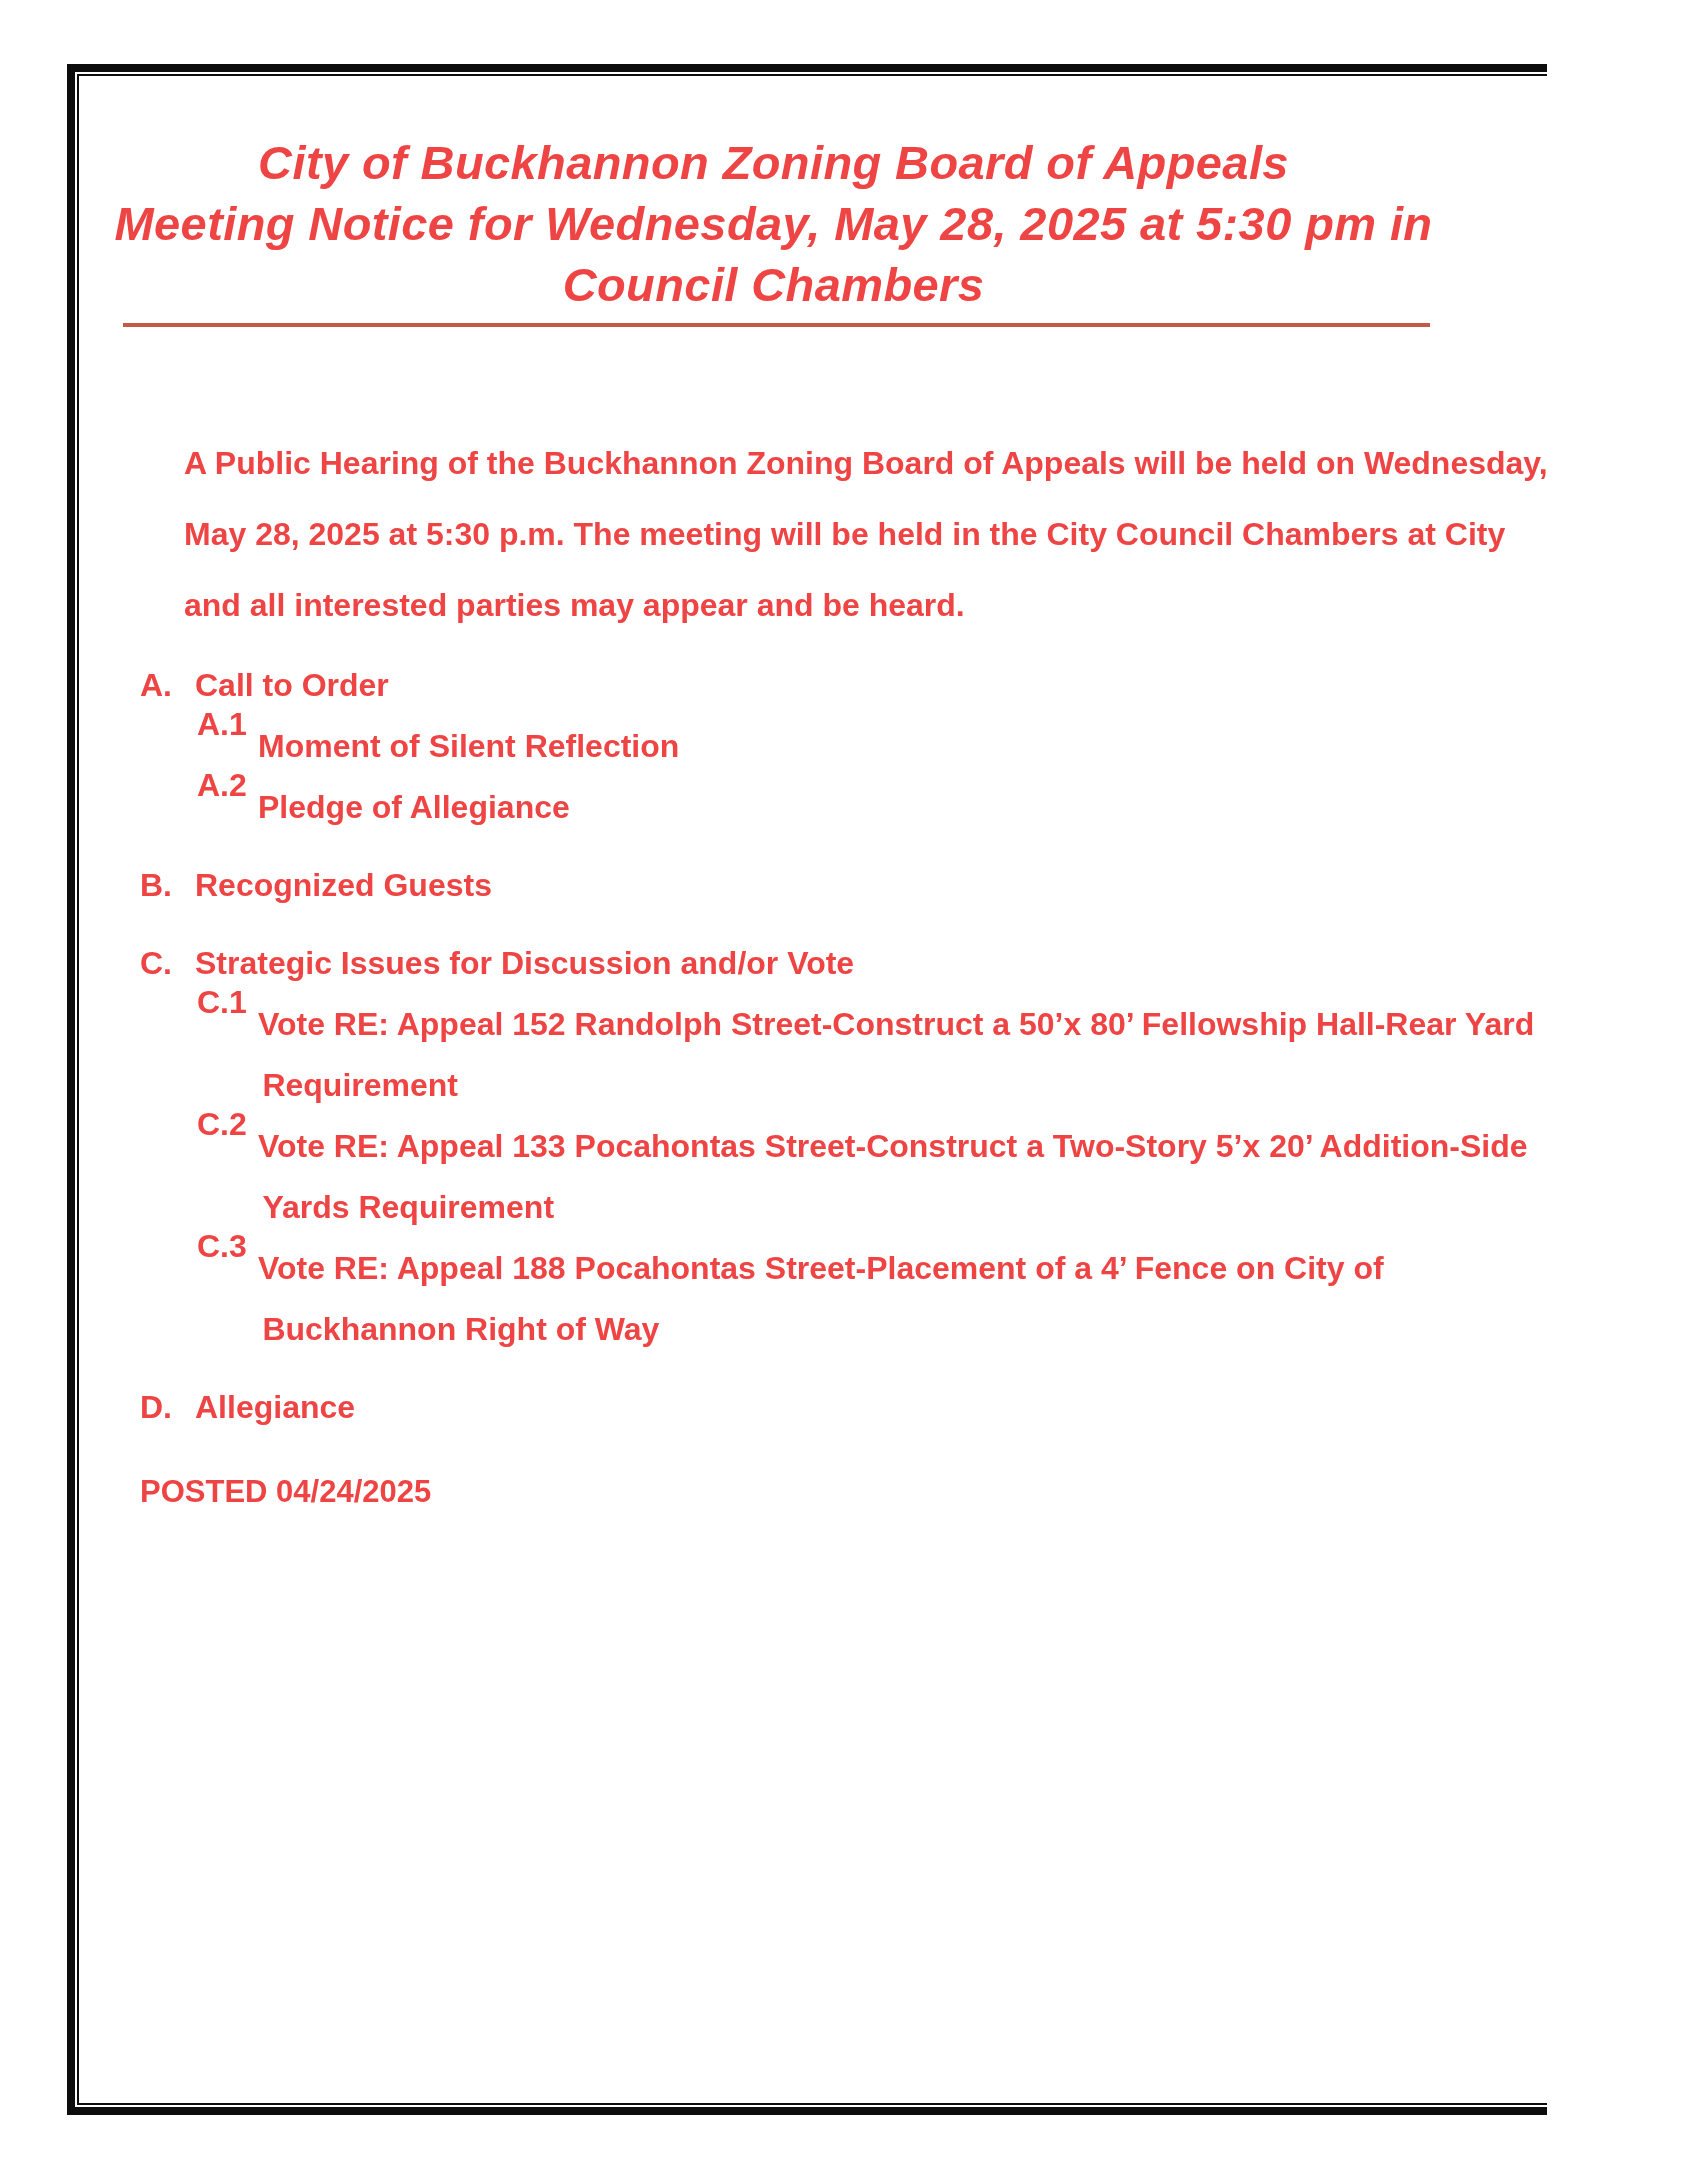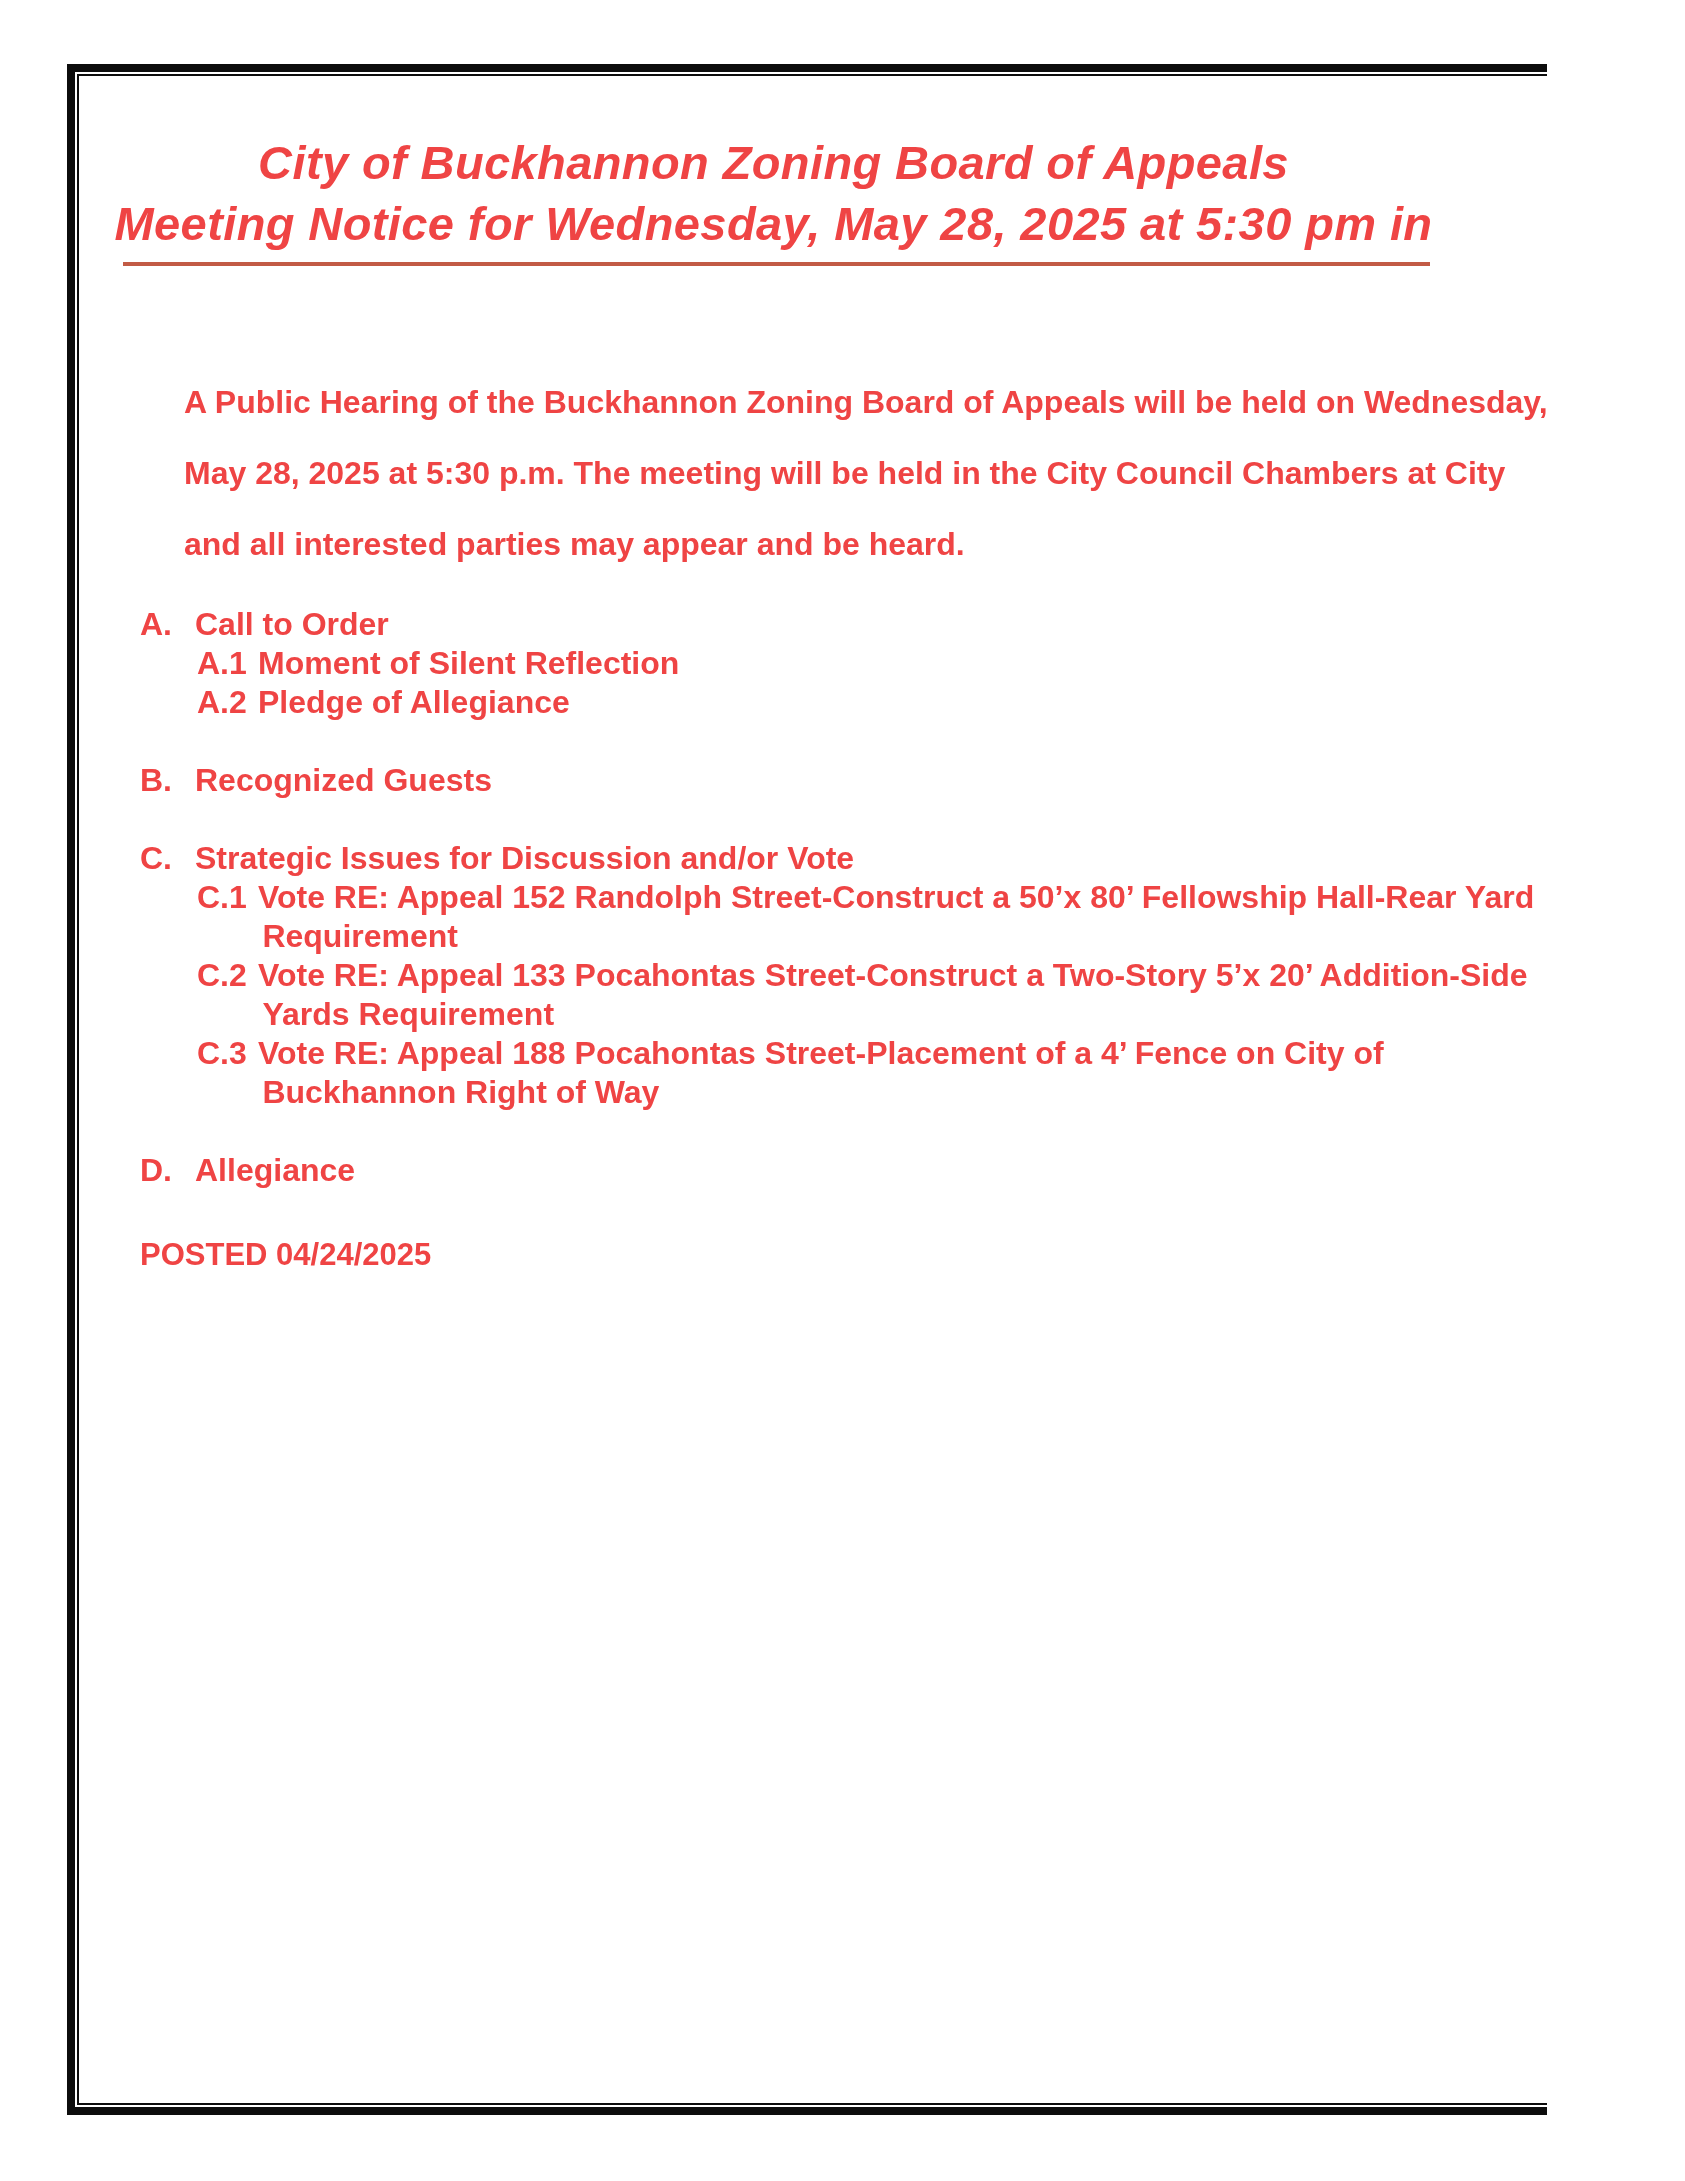--- a/index.html
+++ b/index.html
@@ -68,21 +68,21 @@
     flex: none;
     margin-left: 140px;
     width: 55px;
   }
   .sub-row { display: flex; }
   .sub-row .m-sub {
     flex: none;
     margin-left: 197px;
     width: 61px;
   }
-  .sub-text div { white-space: nowrap; }
+  .sub-text div { white-space: nowrap; margin-top: 22px; }
   .sub-text .wrap2 { margin-left: 4.4px; }
   .gap-top { margin-top: 39px; }
   .posted {
     margin: 47px 4px 0 140px;
     font-size: 31px;
     font-weight: bold;
     line-height: 35px;
     white-space: nowrap;
   }
 </style>
@@ -92,20 +92,21 @@
 <div class="page">
   <div class="frame">
     <div class="frame-inner"></div>
   </div>
 
   <div class="content">
 
     <div class="title-block">
       <div>City of Buckhannon Zoning Board of Appeals</div>
       <div>Meeting Notice for Wednesday, May 28, 2025 at 5:30 pm in</div>
+      <div>Council Chambers</div>
     </div>
 
     <div class="title-divider" style="background: rgb(194, 91, 69);"></div>
 
     <div class="intro">
       <div>A Public Hearing of the Buckhannon Zoning Board of Appeals will be held on Wednesday,</div>
       <div>May 28, 2025 at 5:30 p.m. The meeting will be held in the City Council Chambers at City</div>
       <div>and all interested parties may appear and be heard.</div>
     </div>
 

